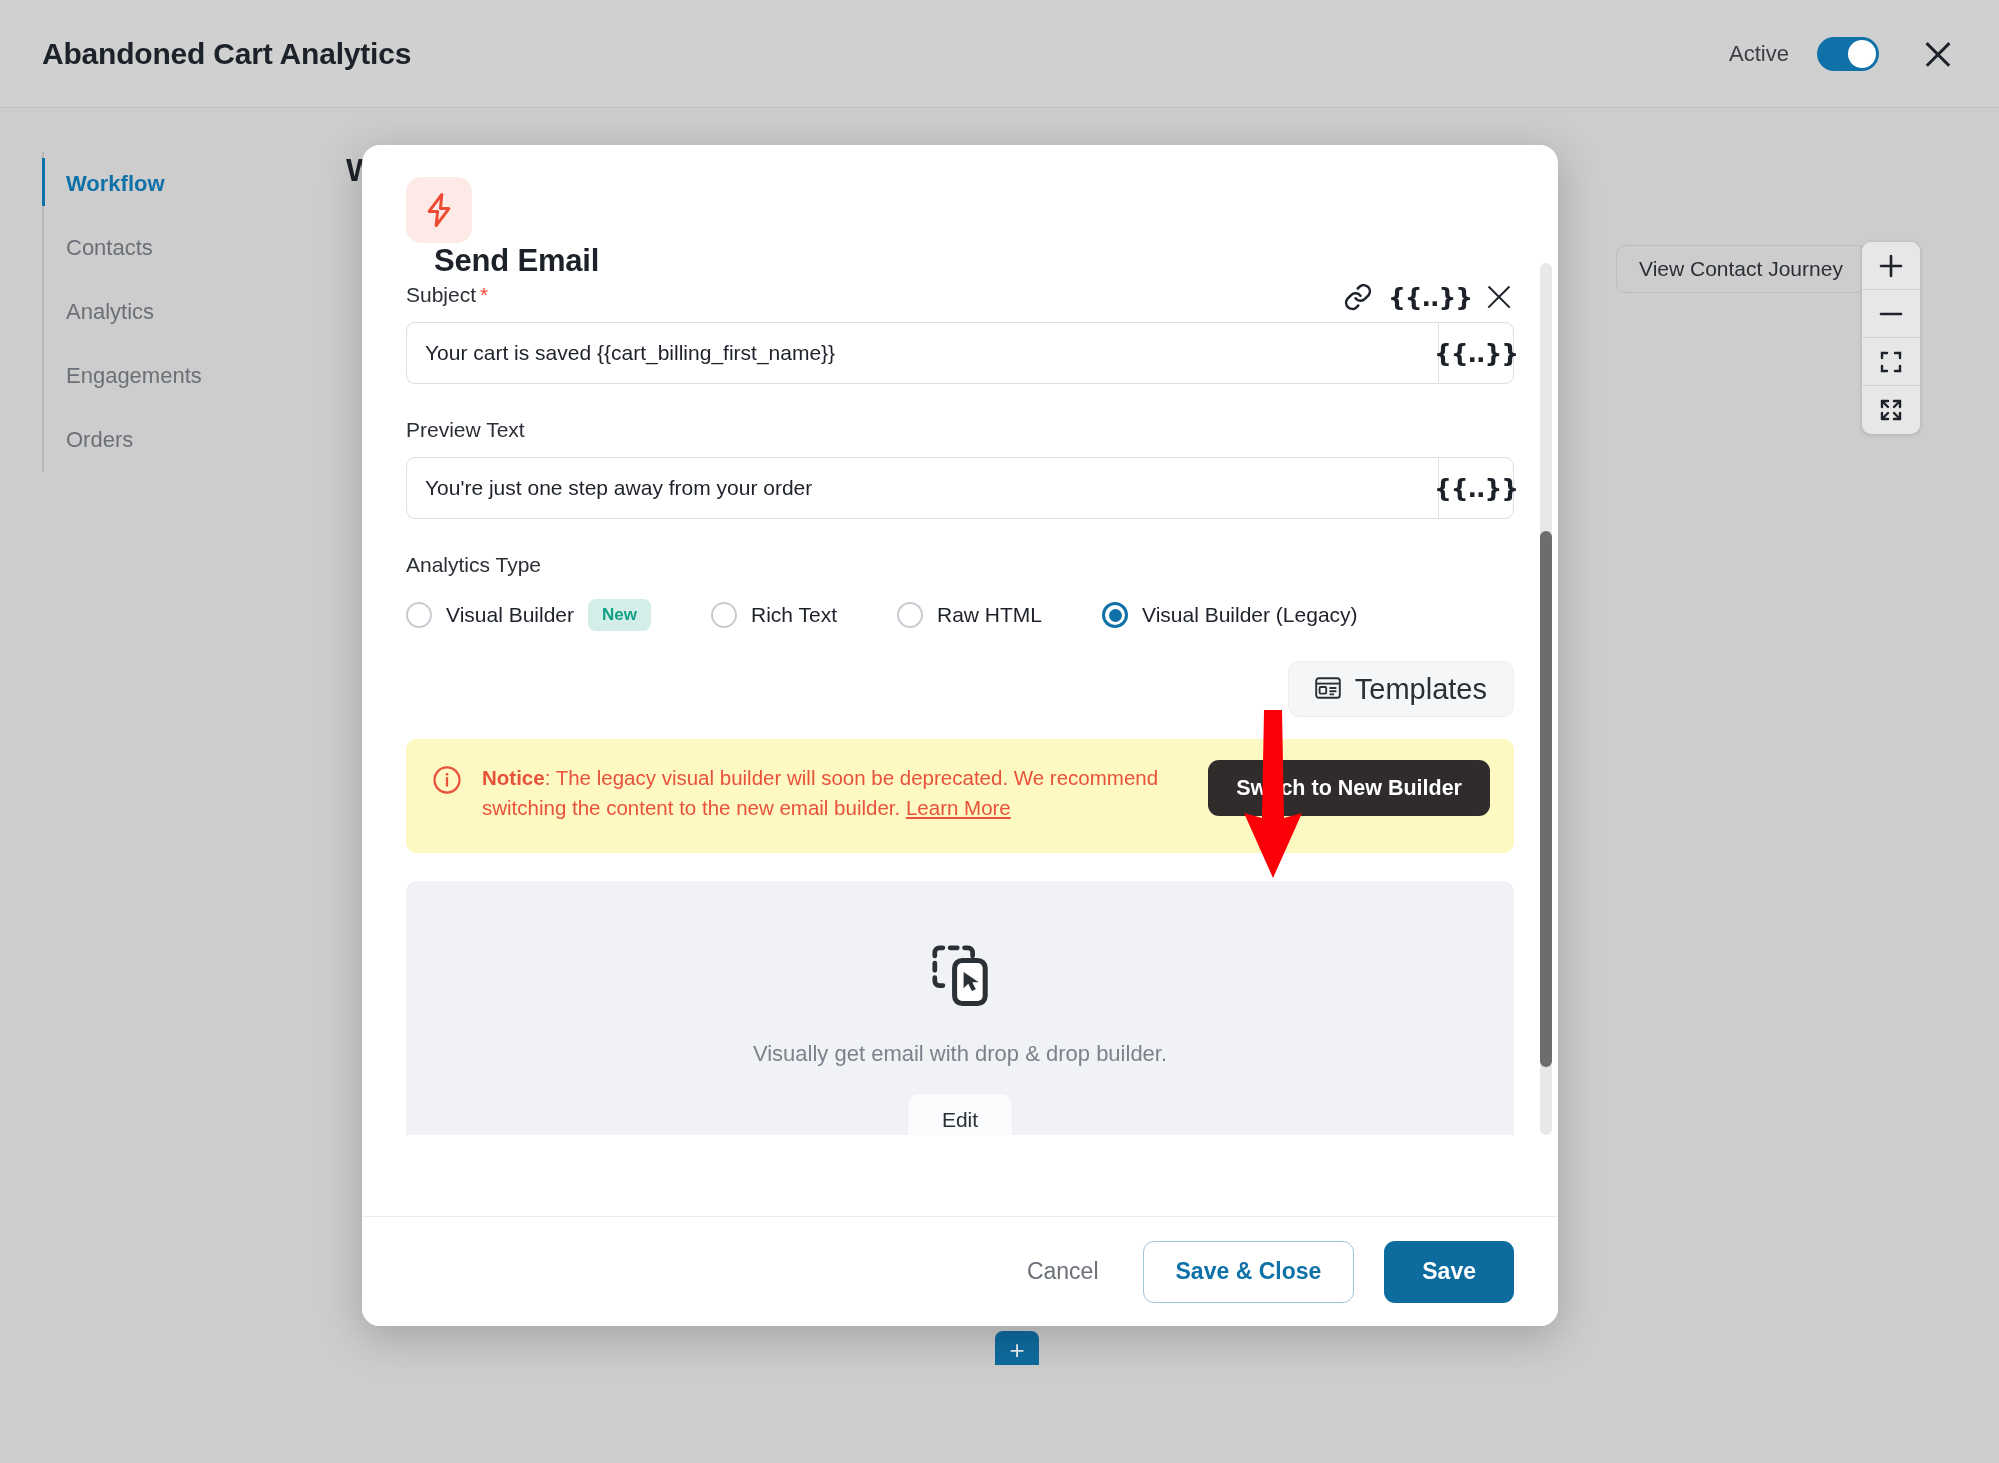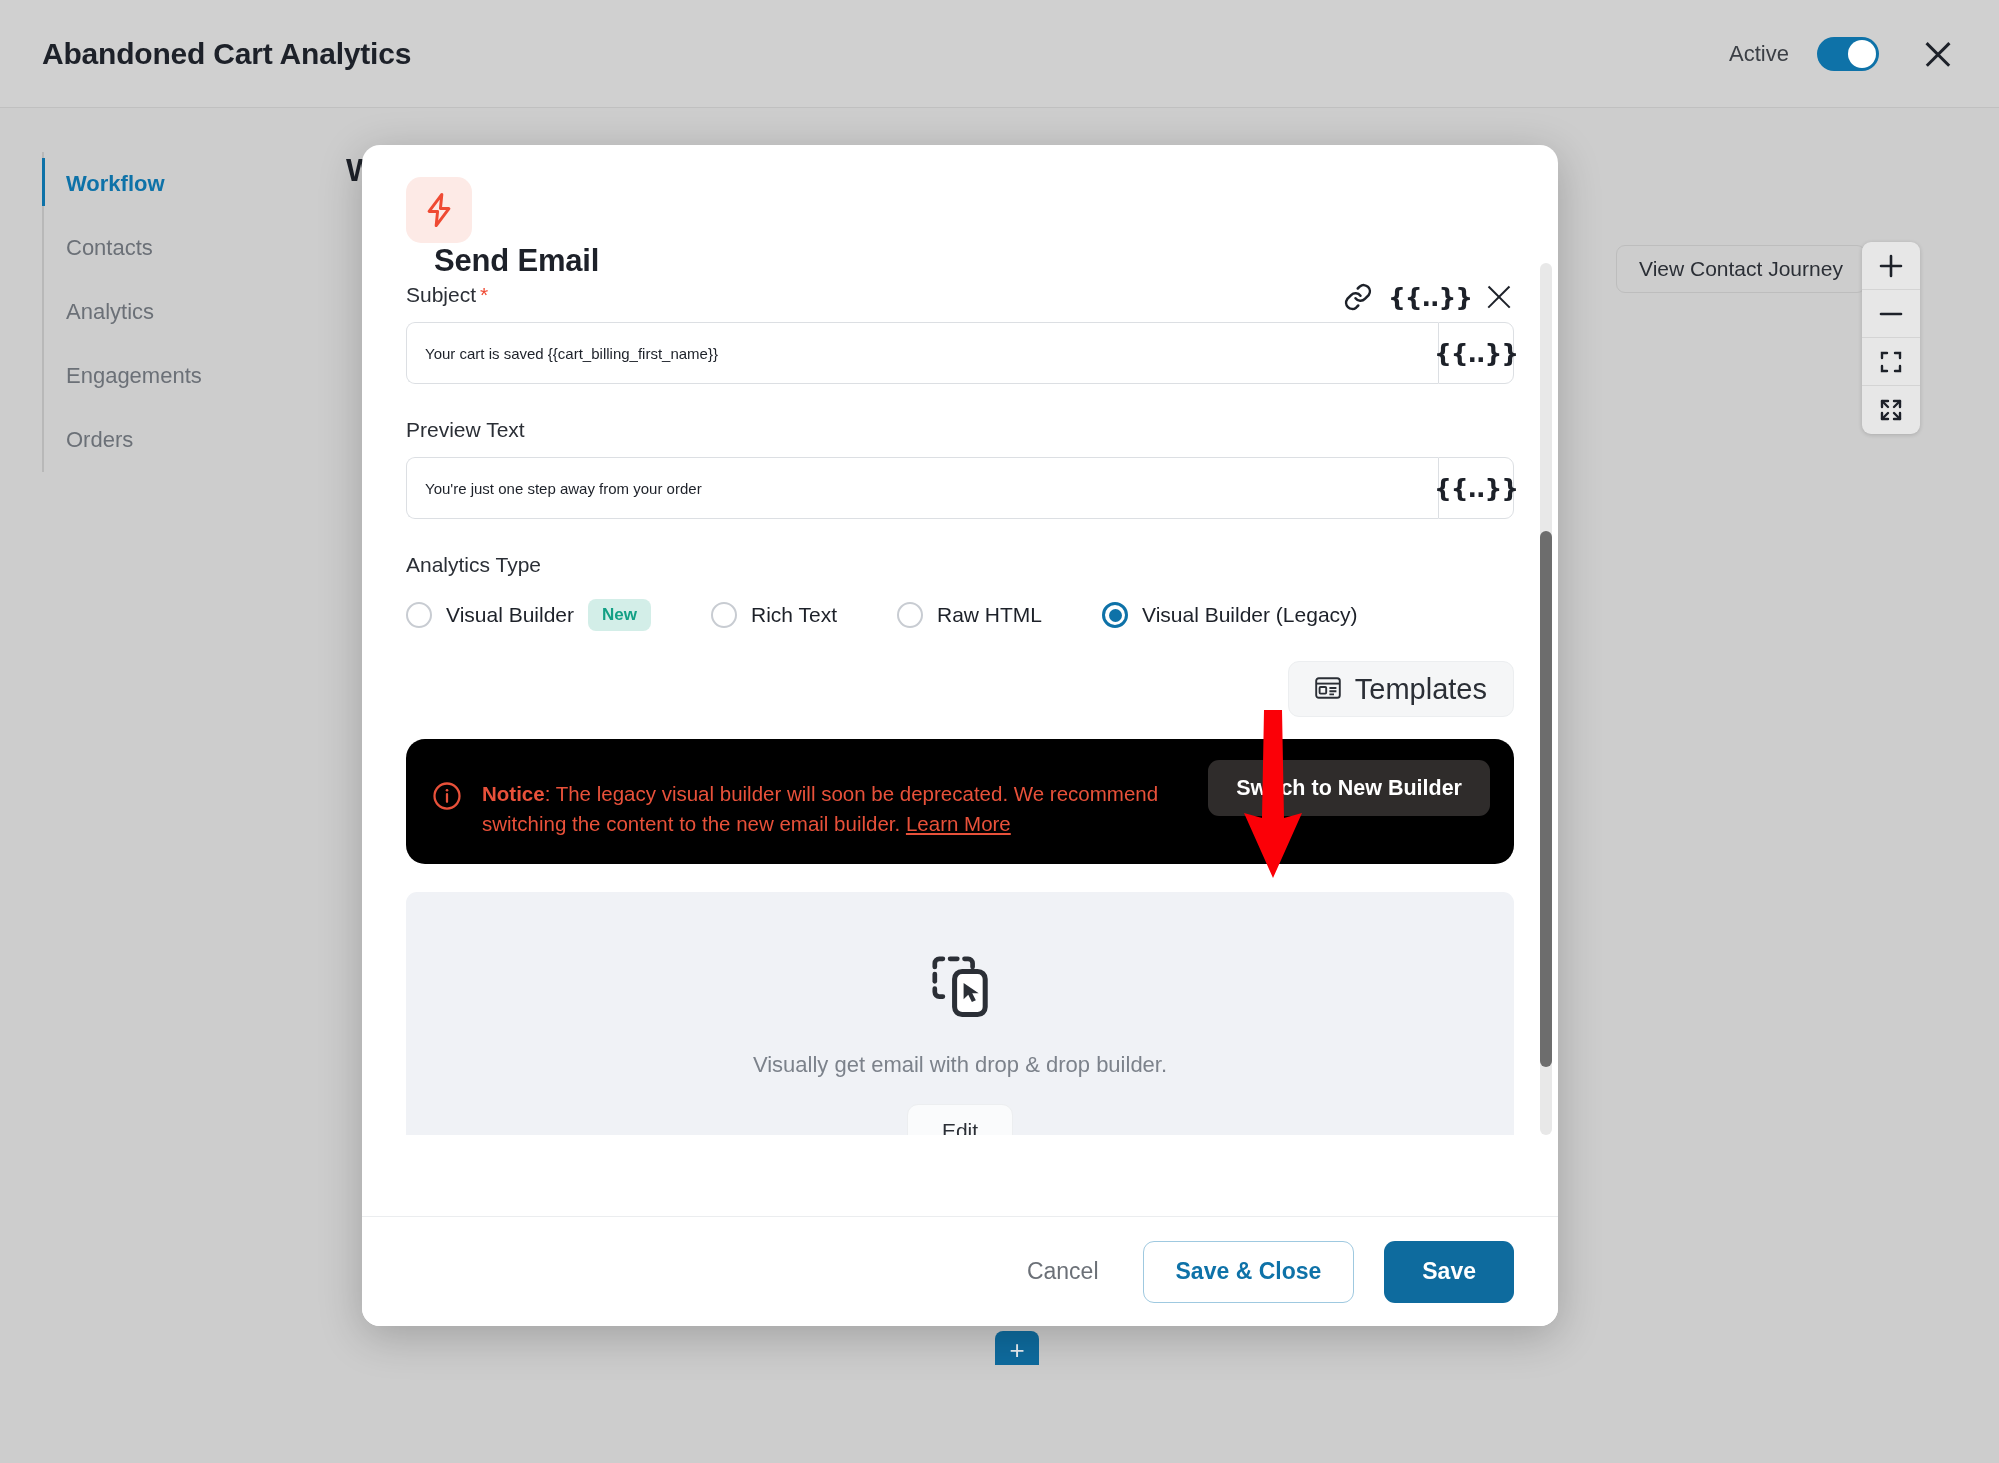--- a/index.html
+++ b/index.html
@@ -259,21 +259,21 @@
     display: flex;
     height: 62px;
     margin-bottom: 34px;
   }
   .text-input {
     flex: 1;
     border: 1px solid #dcdfe3;
     border-right: none;
     border-radius: 9px 0 0 9px;
     padding: 0 18px;
-    font-size: 15px;
+    font-size: 21px;
     color: #1d2129;
     font-family: "Liberation Sans", sans-serif;
     background: #fff;
     outline: none;
   }
   .input-addon {
     width: 76px;
     border: 1px solid #dcdfe3;
     border-radius: 0 9px 9px 0;
     background: #fff;
@@ -346,23 +346,23 @@
     height: 56px;
     padding: 0 26px;
     font-size: 29px;
     color: #2b2f36;
     cursor: pointer;
   }
 
   .notice {
     position: relative;
     margin-top: 22px;
-    background: #000000;
-    border-radius: 19px;
-    padding: 40px 26px 26px 26px;
+    background: #fef9c3;
+    border-radius: 11px;
+    padding: 24px 26px 26px 26px;
     display: flex;
     gap: 20px;
     min-height: 114px;
   }
   .notice-text {
     font-size: 20.5px;
     line-height: 1.45;
     color: #e8513a;
     max-width: 690px;
   }

